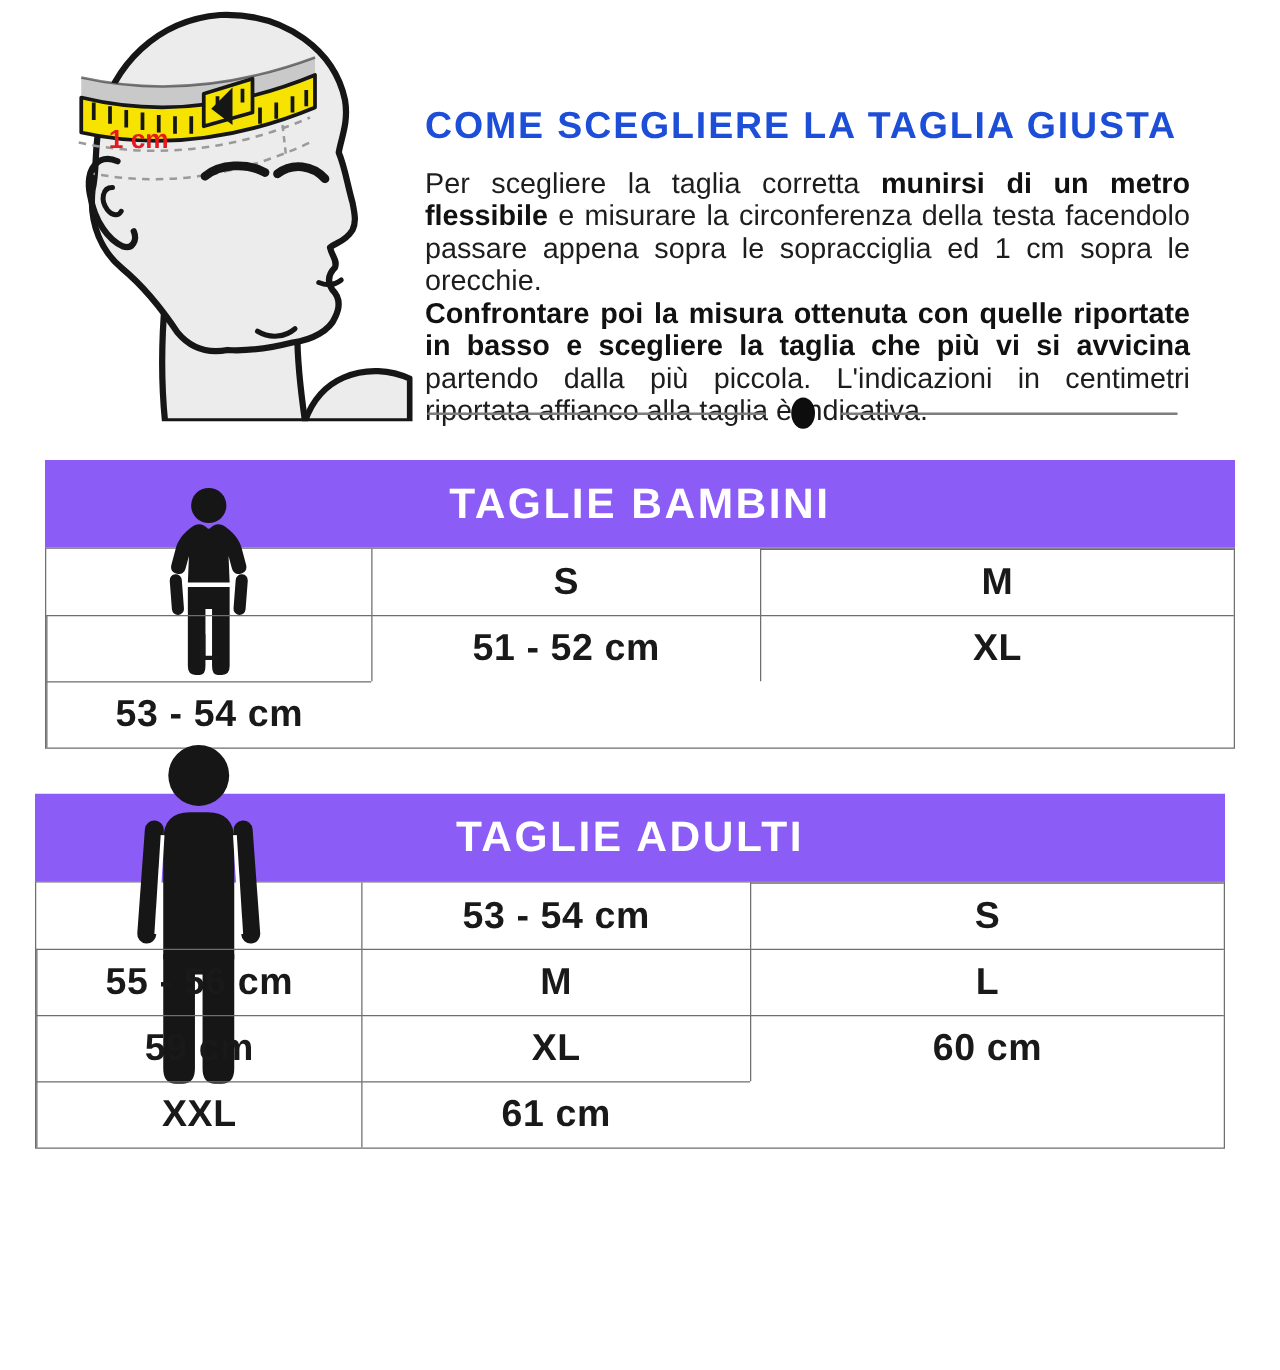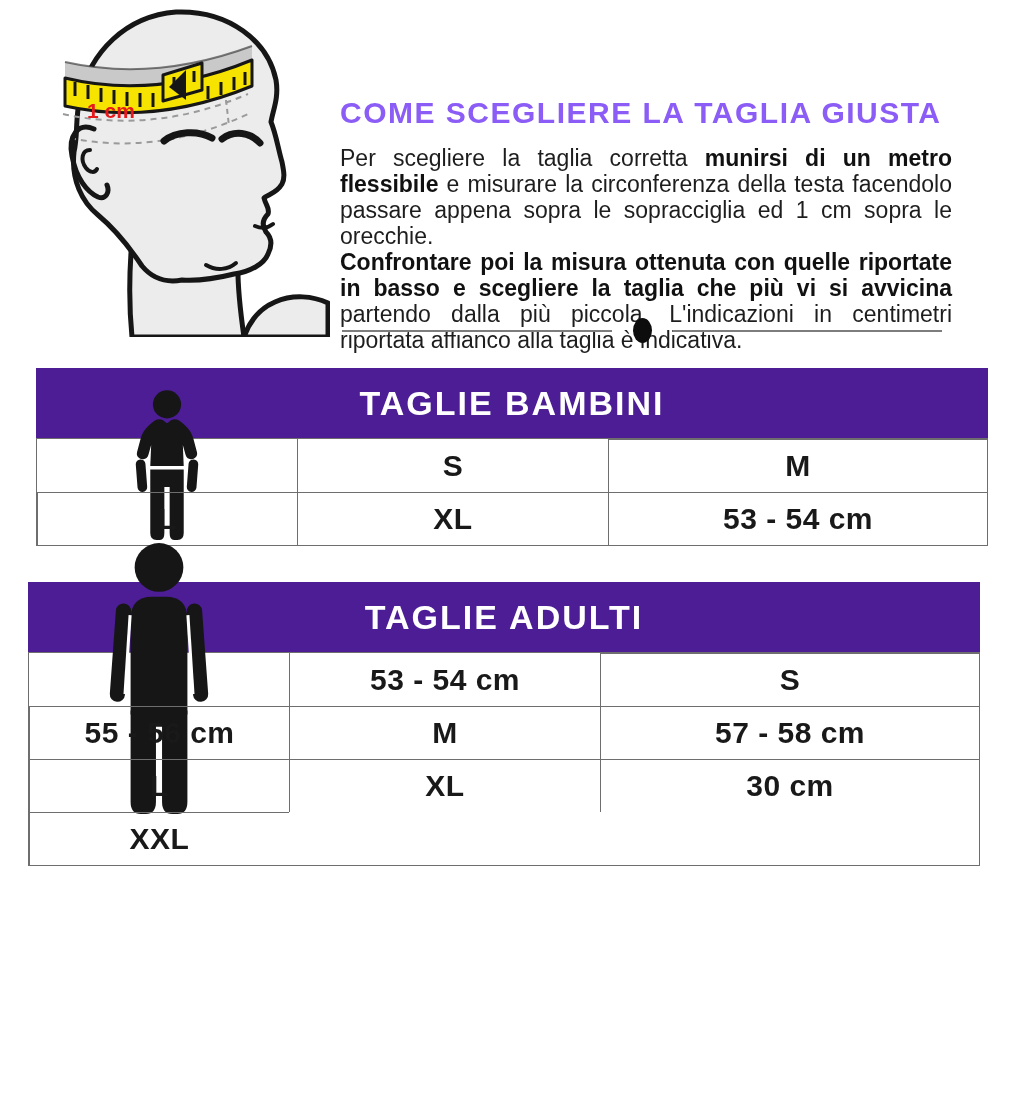--- a/index.html
+++ b/index.html
@@ -18,21 +18,21 @@
   .illustration {
     position: absolute; left: 30px; top: 2px;
     width: 300px; height: 336px;
   }
 
   .intro {
     position: absolute; left: 340px; top: 84px; width: 612px;
   }
   .page-title {
     font-size: 30px; font-weight: 800; letter-spacing: 1.5px;
-    color: #8b5cf6; margin: 12px 0 15px 0; white-space: nowrap;
+    color: #1d4ed8; margin: 0 0 15px 0; white-space: nowrap;
   }
   .intro-paragraph {
     font-size: 23px; line-height: 26px; text-align: justify;
     color: #1d1d1d; font-weight: 400;
   }
   .intro-paragraph .b { font-weight: 700; color: #111; }
 
   .divider {
     position: absolute; left: 342px; top: 317px; width: 600px; height: 27px;
     display: flex; align-items: center;
@@ -41,21 +41,21 @@
   .divider .ddot {
     width: 19px; height: 25px; background: #0d0d0d;
     border-radius: 50%; margin: 0 21px; flex: none;
   }
 
   
   .size-table { margin-left: 36px; width: 952px; }
   .size-table.adulti { margin-top: 36px; margin-left: 28px; }
 
   .t-header {
-    height: 70px; background: #4c1d95; color: #ffffff;
+    height: 70px; background: #8b5cf6; color: #ffffff;
     display: flex; align-items: center; justify-content: center;
     font-size: 34px; font-weight: 700; letter-spacing: 2px;
   }
   .t-body {
     display: grid;
     grid-template-columns: 260px 311px 1fr;
     grid-auto-rows: 53px;
     border: 1px solid #6e6e6e;
   }
   .icon-cell {
@@ -149,20 +149,21 @@
         <line x1="20" y1="86" x2="22" y2="112" stroke="#161616" stroke-width="11" stroke-linecap="round"></line>
         <line x1="80" y1="86" x2="78" y2="112" stroke="#161616" stroke-width="11" stroke-linecap="round"></line>
 
         <path d="M31 92 L69 92 L69 164 Q69 172 62 172 L58 172 Q53 172 53 164 L53 112 L47 112
                  L47 164 Q47 172 42 172 L38 172 Q31 172 31 164 Z" fill="#161616"></path>
       </svg>
     </div>
     <div class="cell">S</div>
     <div class="cell rt">M</div>
     <div class="cell rt">L</div>
+    <div class="cell rt">51 - 52 cm</div>
     <div class="cell rt">XL</div>
     <div class="cell rt">53 - 54 cm</div>
   </div>
 </div>
 
 <div class="size-table adulti">
   <div class="t-header">
     <span>TAGLIE ADULTI</span>
   </div>
   <div class="t-body">
@@ -179,19 +180,20 @@
         <line x1="88.5" y1="74" x2="93.5" y2="152" stroke="#ffffff" stroke-width="3"></line>
 
         <path d="M32 168 L88 168 L88 258 Q88 270 78 270 L73 270 Q63 270 63 258 L63 184 L57 184
                  L57 258 Q57 270 47 270 L42 270 Q32 270 32 258 Z" fill="#161616"></path>
       </svg>
     </div>
     <div class="cell">53 - 54 cm</div>
     <div class="cell rt">S</div>
     <div class="cell rt">55 - 56 cm</div>
     <div class="cell rt">M</div>
-    <div class="cell rt">57 - 58 cm</div>
     <div class="cell rt">L</div>
+    <div class="cell rt">59 cm</div>
     <div class="cell rt">XL</div>
-    <div class="cell rt">30 cm</div>
+    <div class="cell rt">60 cm</div>
     <div class="cell rt">XXL</div>
+    <div class="cell rt">61 cm</div>
   </div>
 </div>
 
 </body></html>

